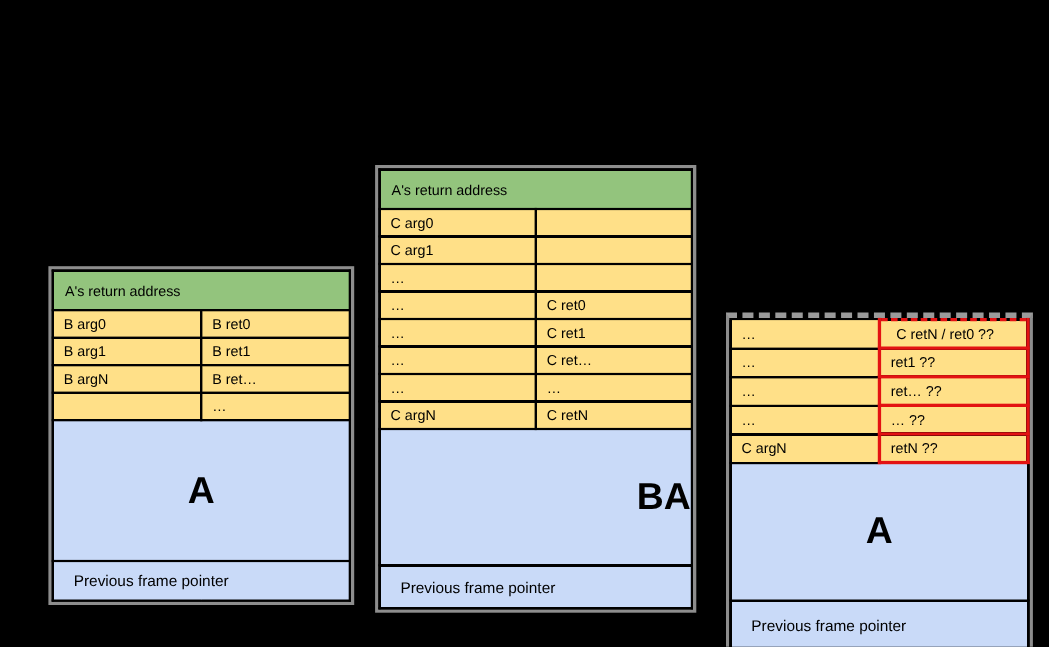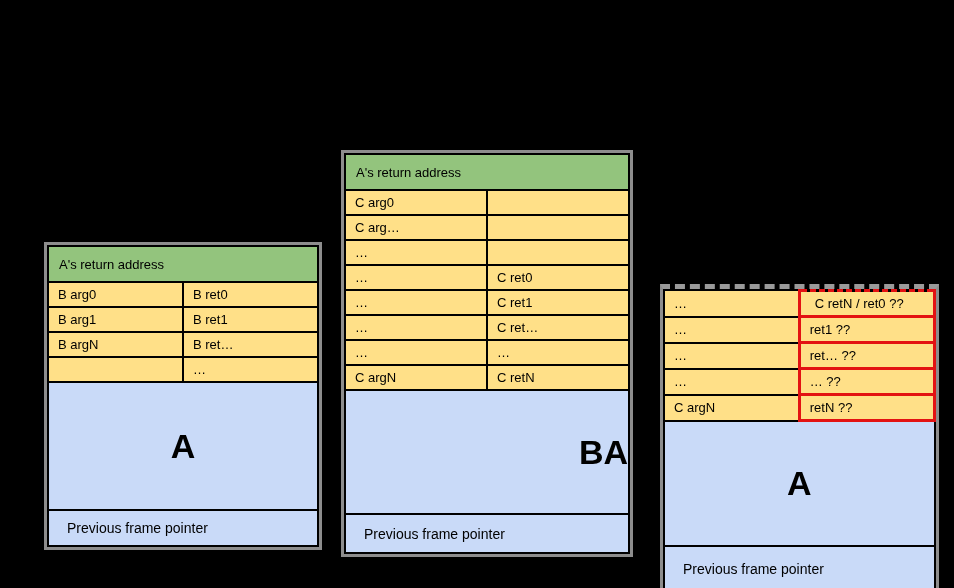--- a/index.html
+++ b/index.html
@@ -115,21 +115,21 @@
     <table>
       <tbody>
           <tr>
             <td class="hdr" colspan="2">A's return address</td>
           </tr>
       <tr>
         <td>C arg0</td>
         <td></td>
       </tr>
       <tr>
-        <td>C arg…</td>
+        <td>C arg1</td>
         <td></td>
       </tr>
       <tr>
         <td>…</td>
         <td></td>
       </tr>
       <tr>
         <td>…</td>
         <td>C ret0</td>
       </tr>

